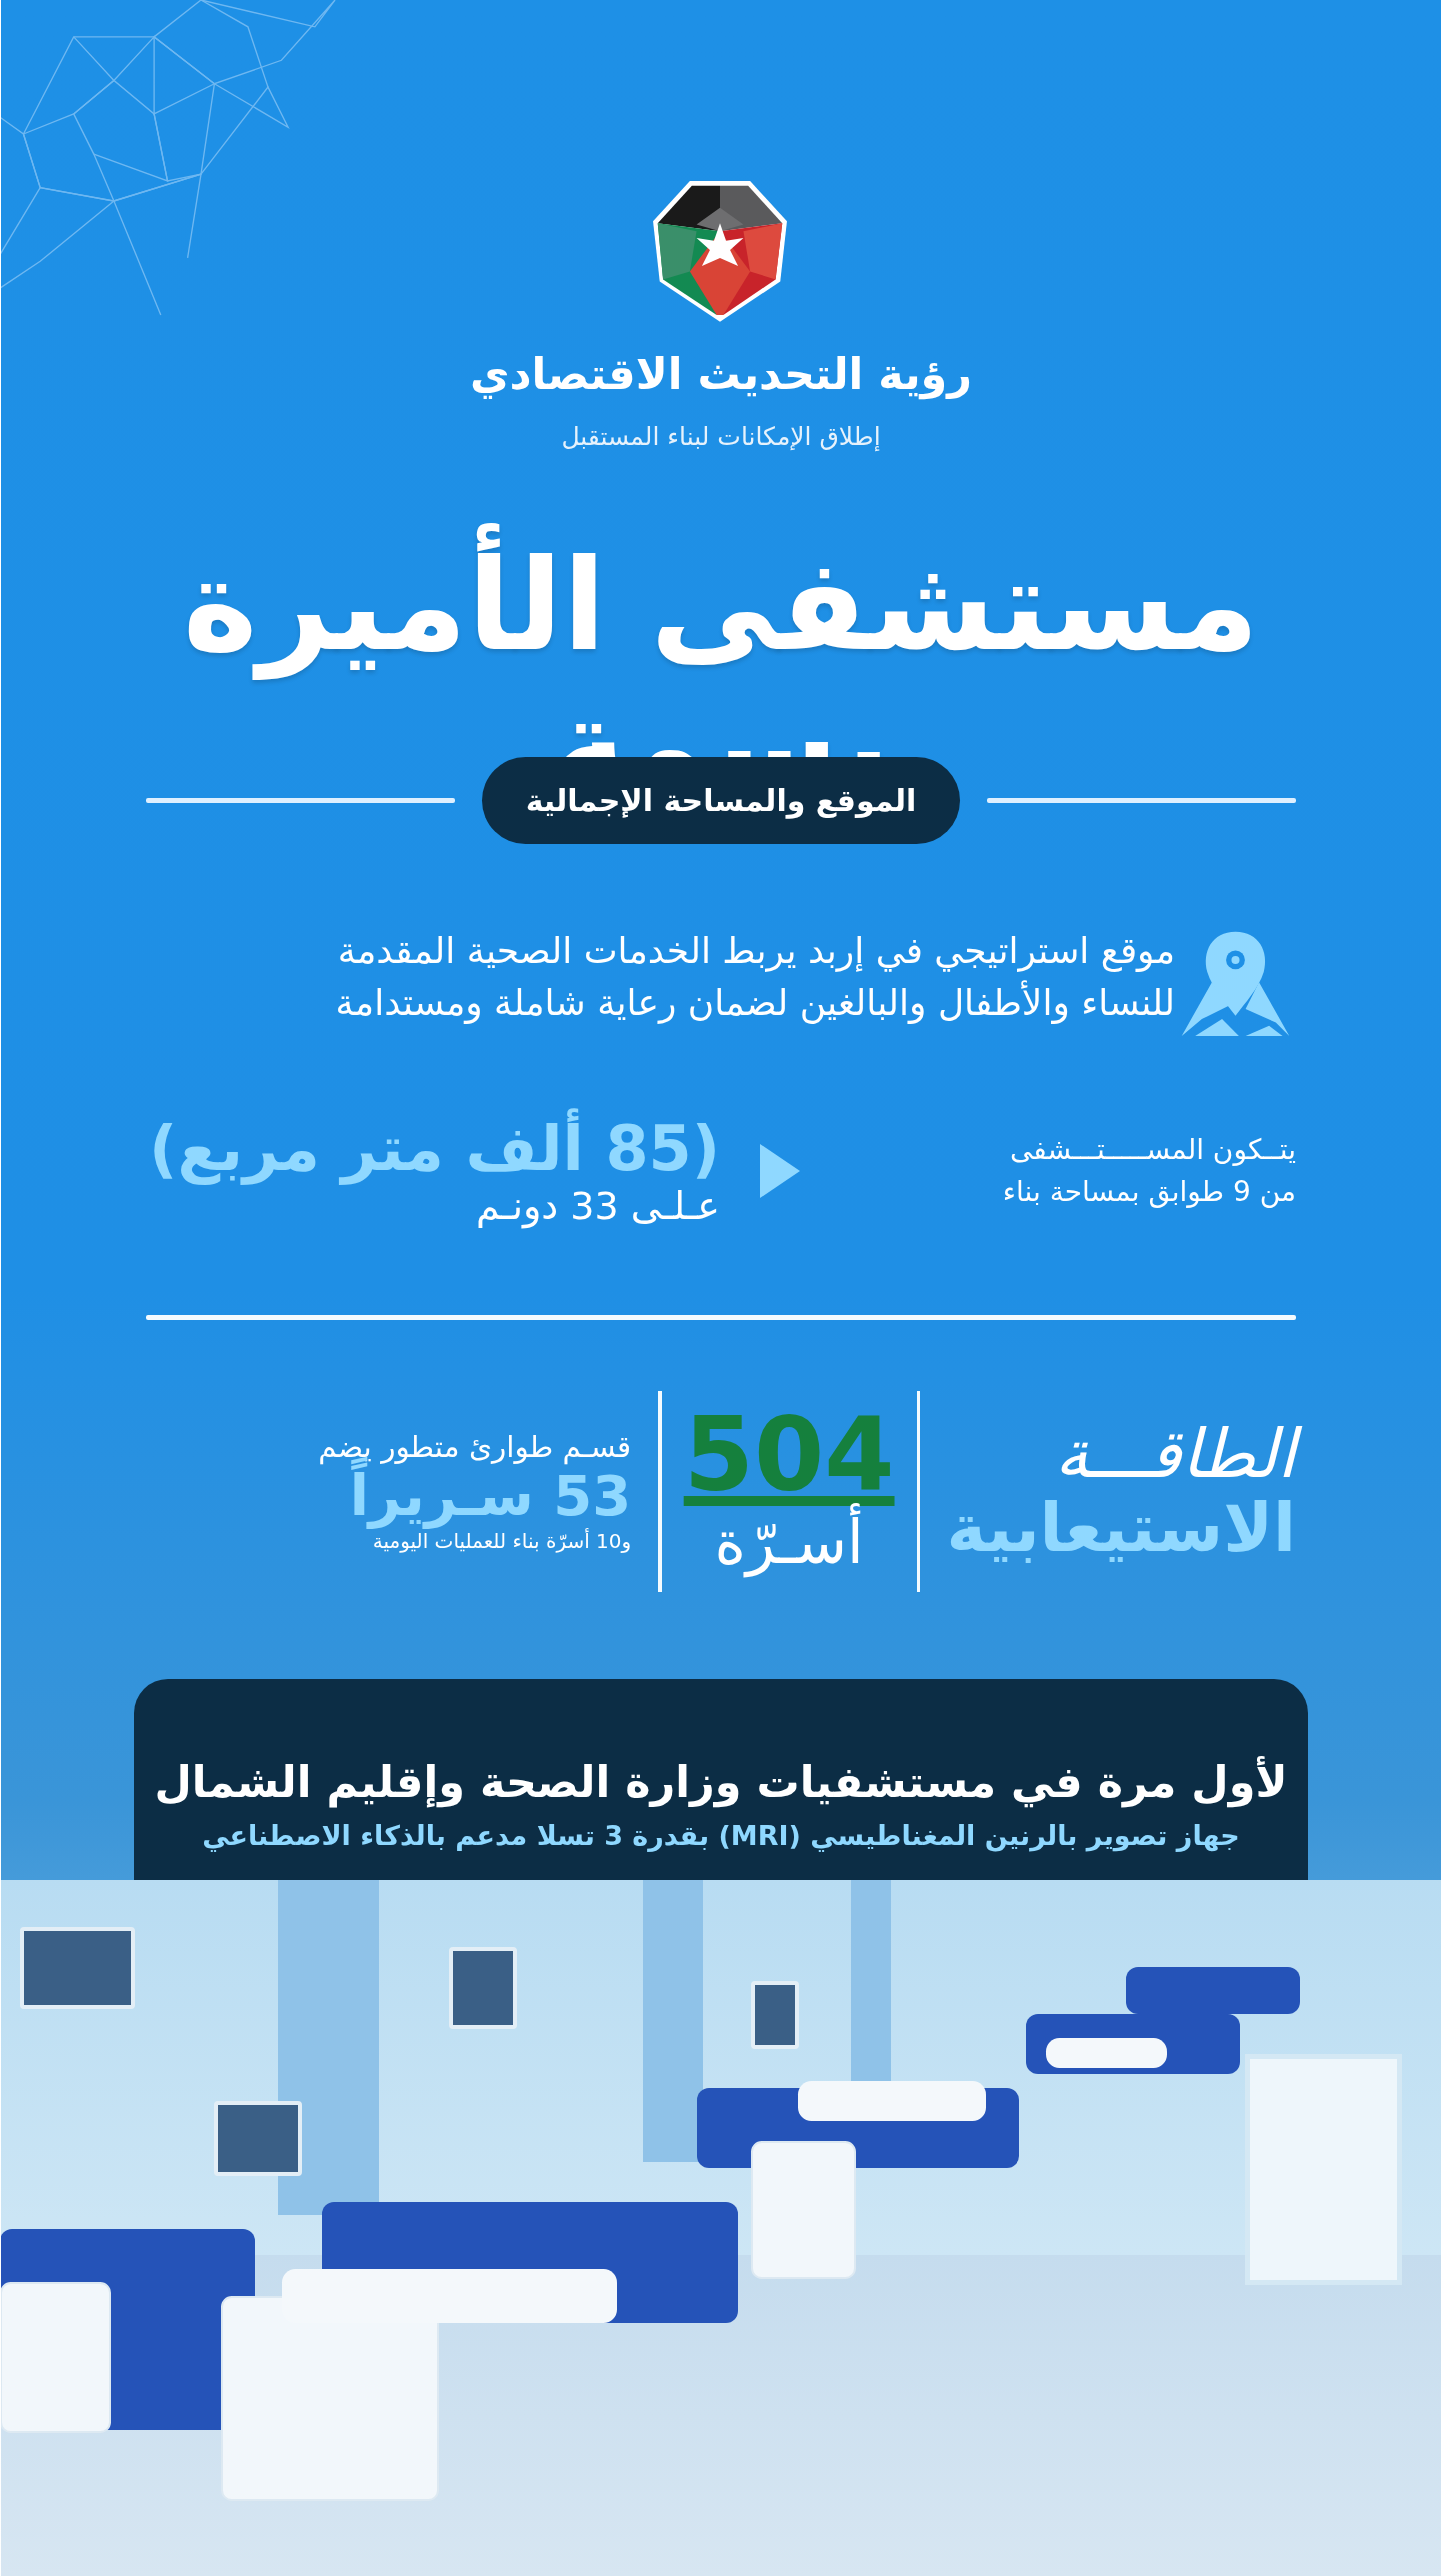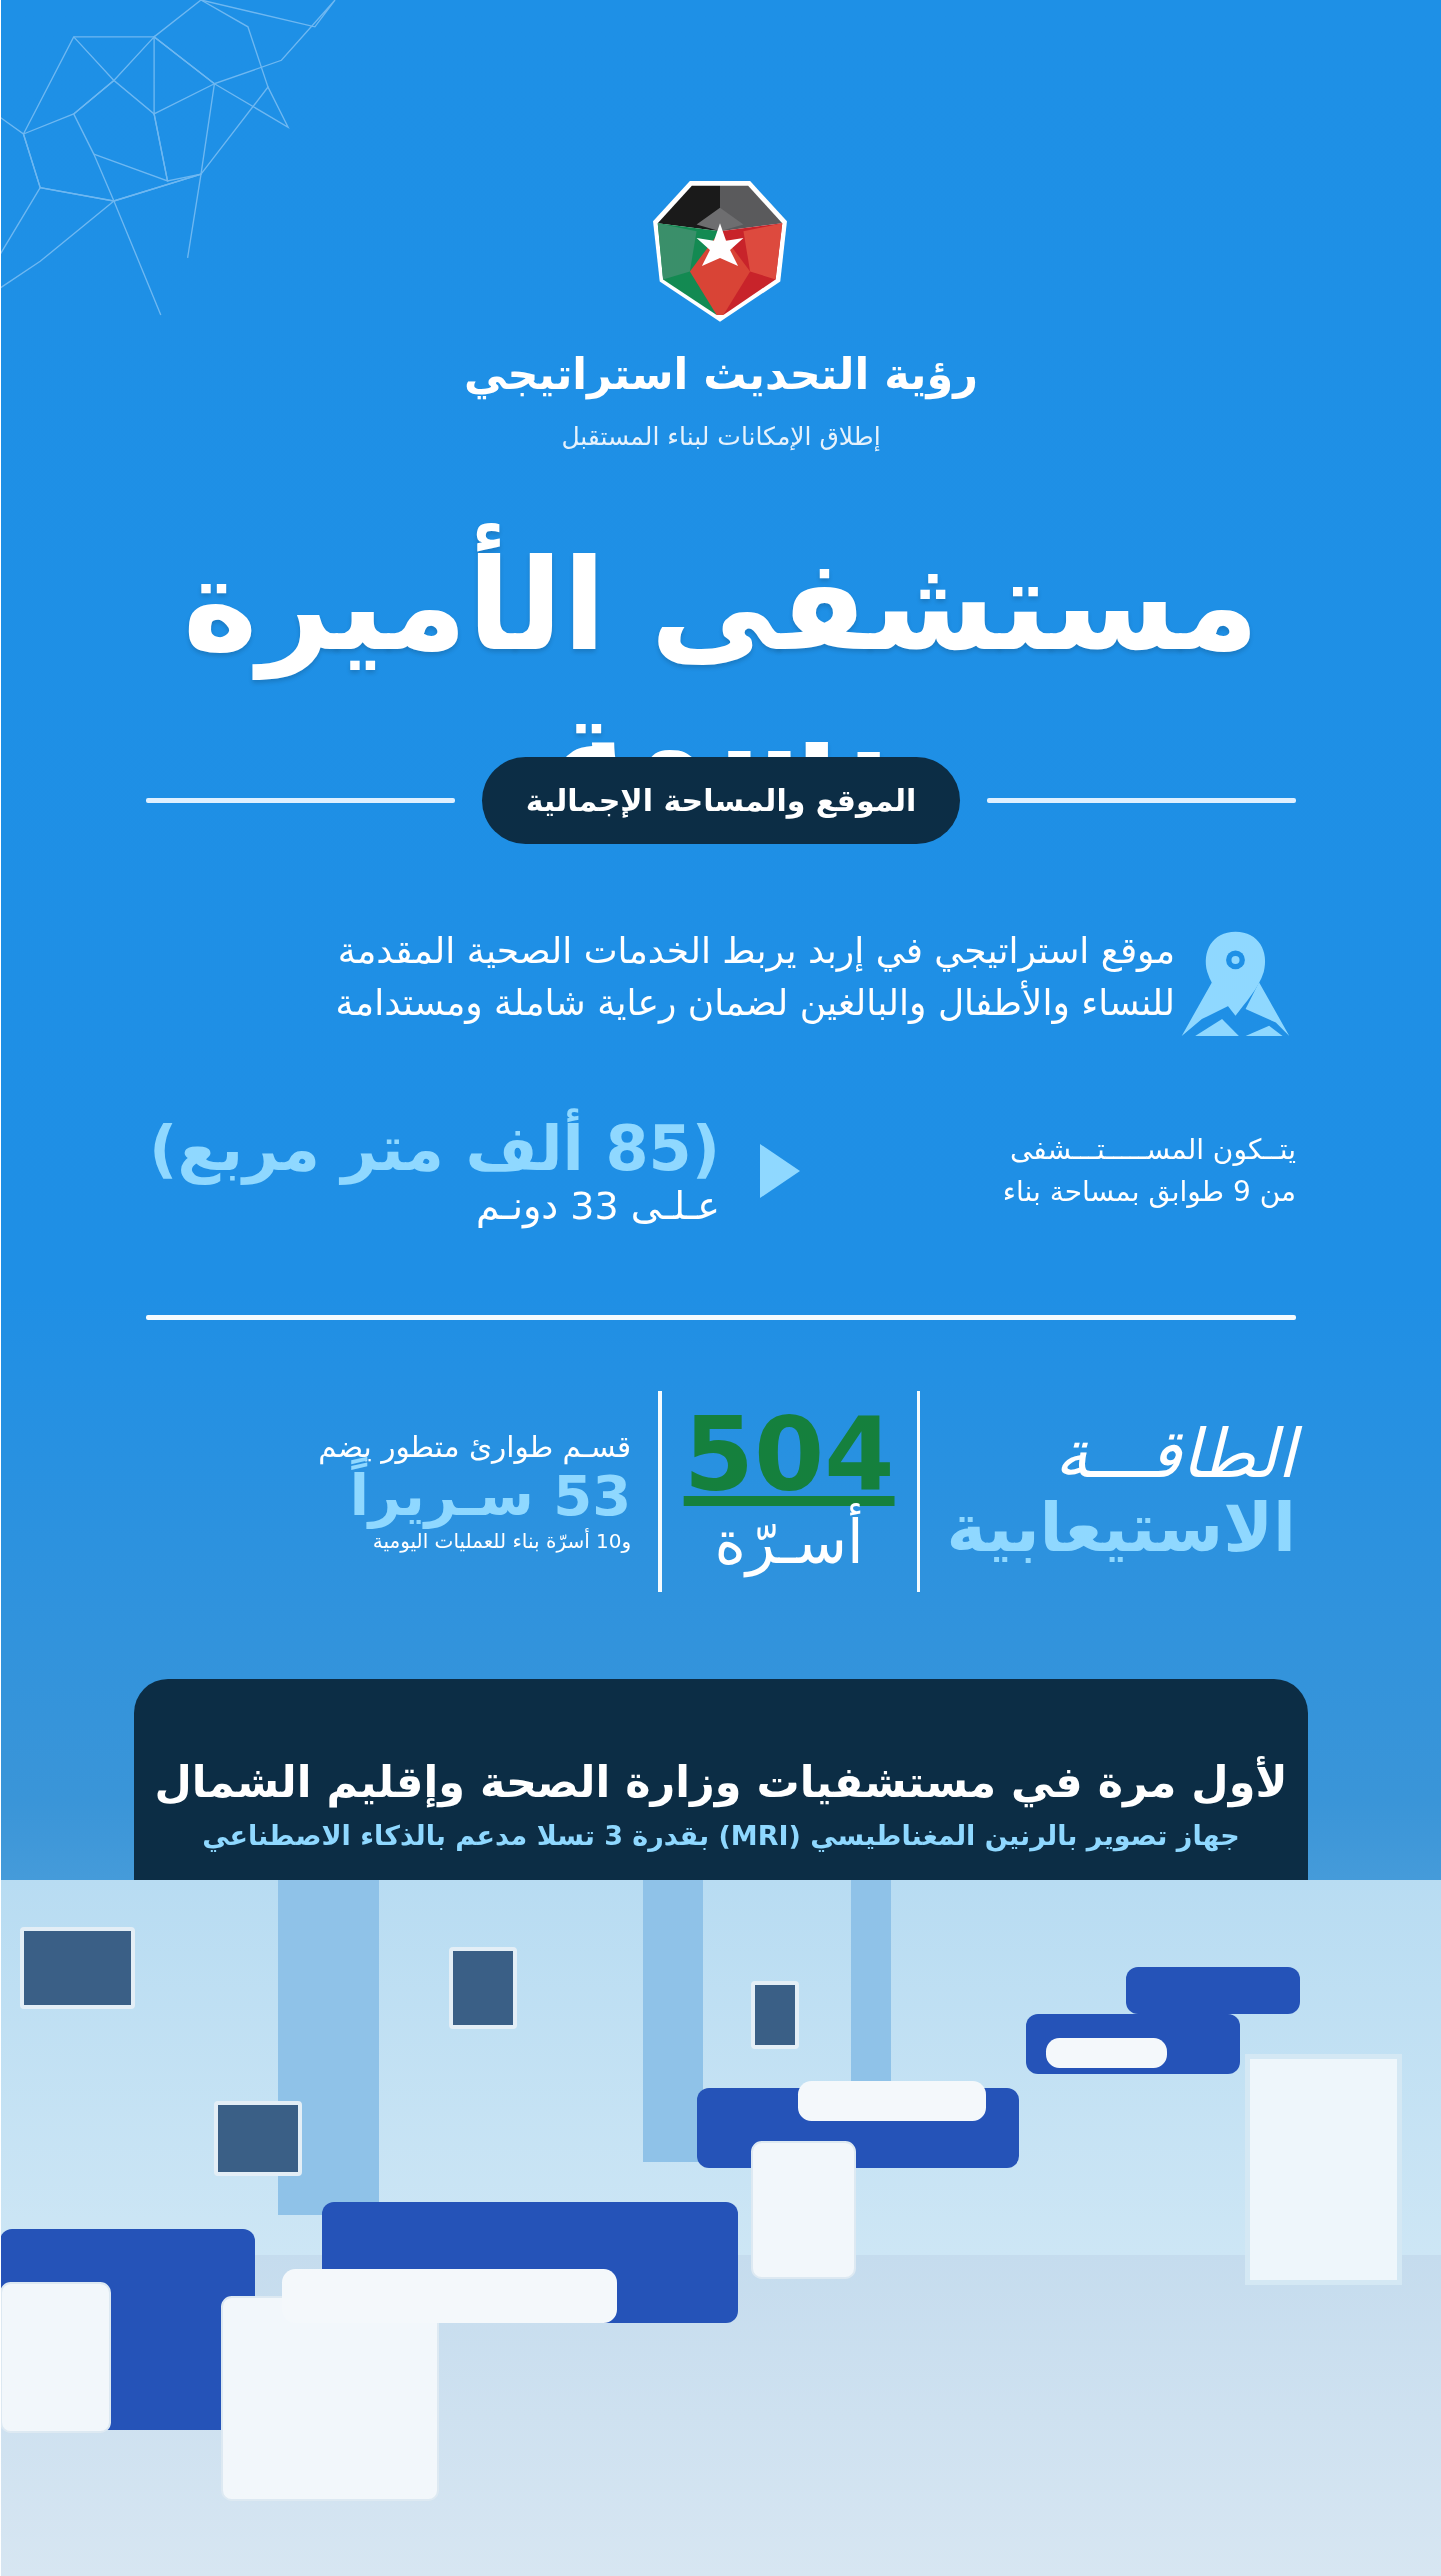--- a/index.html
+++ b/index.html
@@ -88,21 +88,21 @@
   <polygon points="115,22 157,22 208,78 115,90" fill="#5a5a5c"></polygon>
   <polygon points="115,55 150,80 115,90 80,80" fill="#6e6e70"></polygon>
   <polygon points="22,78 115,90 110,215 30,162" fill="#138a52"></polygon>
   <polygon points="22,78 80,90 70,150 30,162" fill="#3a8f6a"></polygon>
   <polygon points="208,78 115,90 120,215 198,162" fill="#c8232a"></polygon>
   <polygon points="208,78 150,90 160,150 198,162" fill="#dd4a3e"></polygon>
   <polygon points="115,90 160,150 120,215 110,215 70,150" fill="#d94436"></polygon>
   <polygon points="115,78 124,104 150,100 130,118 142,142 115,130 88,142 100,118 80,100 106,104" fill="#fff"></polygon>
 </svg>
 
-<div class="center brand-title">رؤية التحديث استراتيجي</div>
+<div class="center brand-title">رؤية التحديث الاقتصادي</div>
 <div class="center brand-sub">إطلاق الإمكانات لبناء المستقبل</div>
 
 <div class="center main-title">مستشفى الأميرة بسمة</div>
 
 <div class="pill-row">
   <div class="pill-line"></div>
   <div class="pill">الموقع والمساحة الإجمالية</div>
   <div class="pill-line"></div>
 </div>
 

